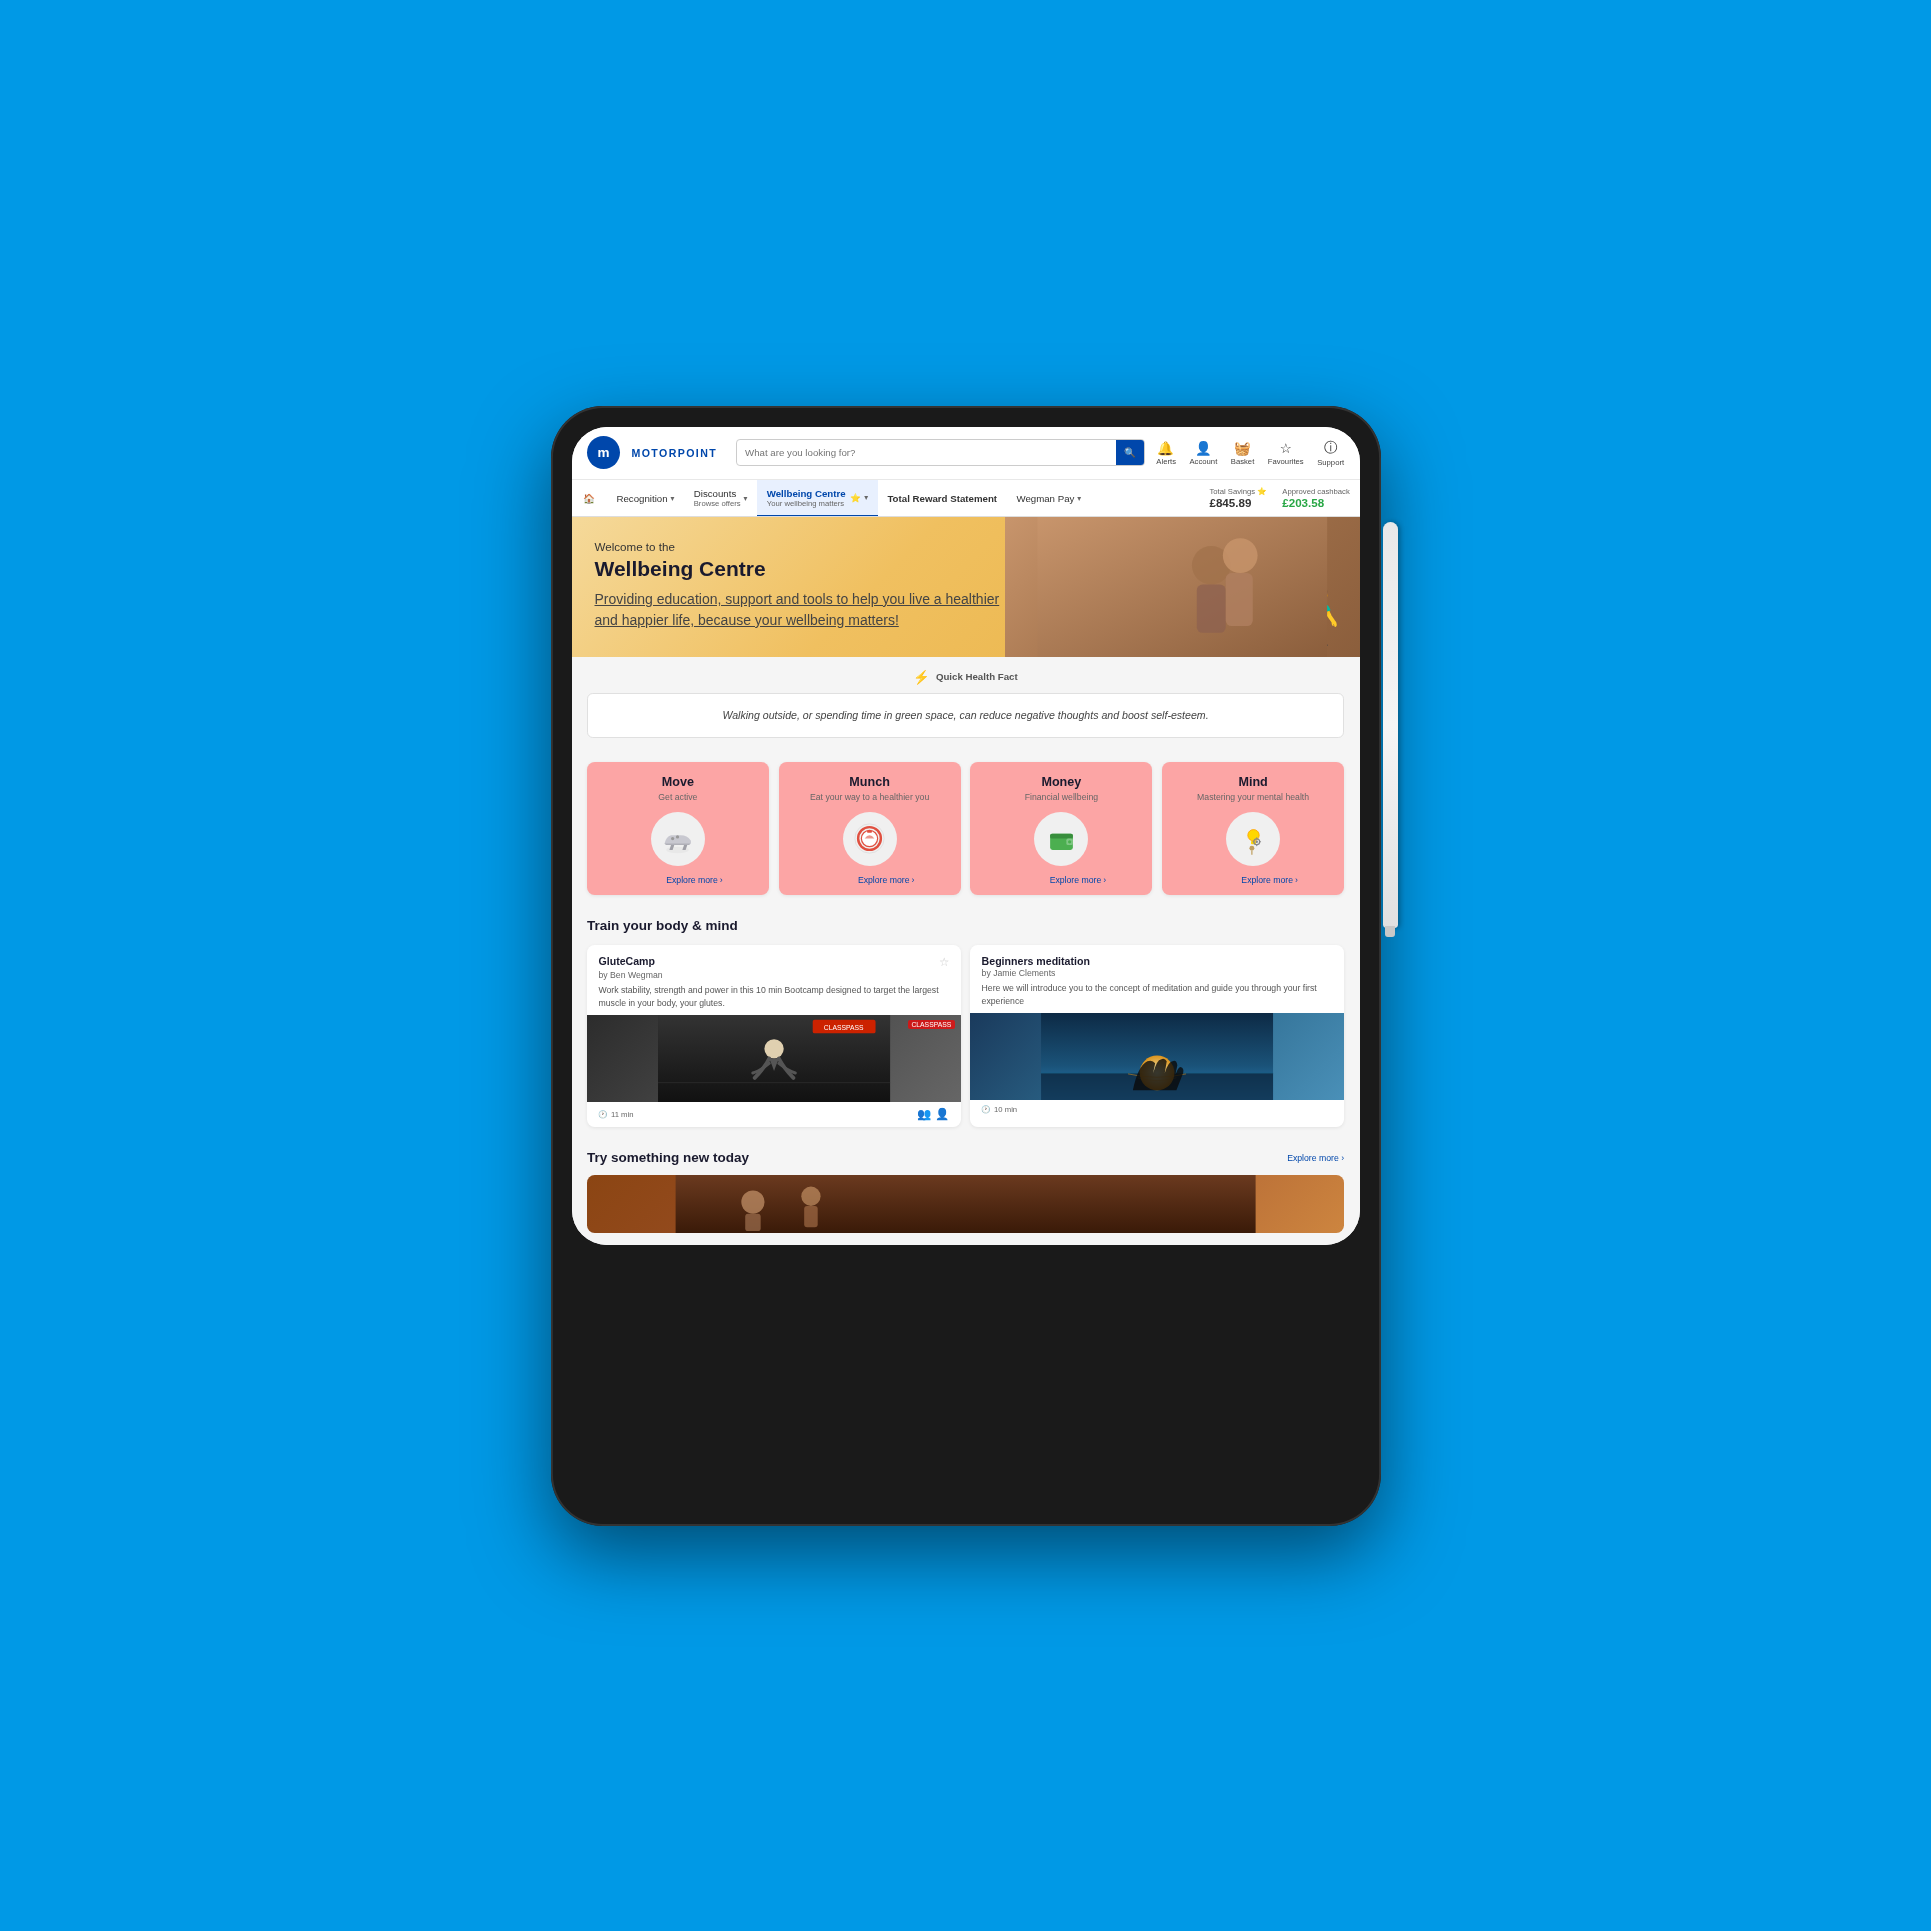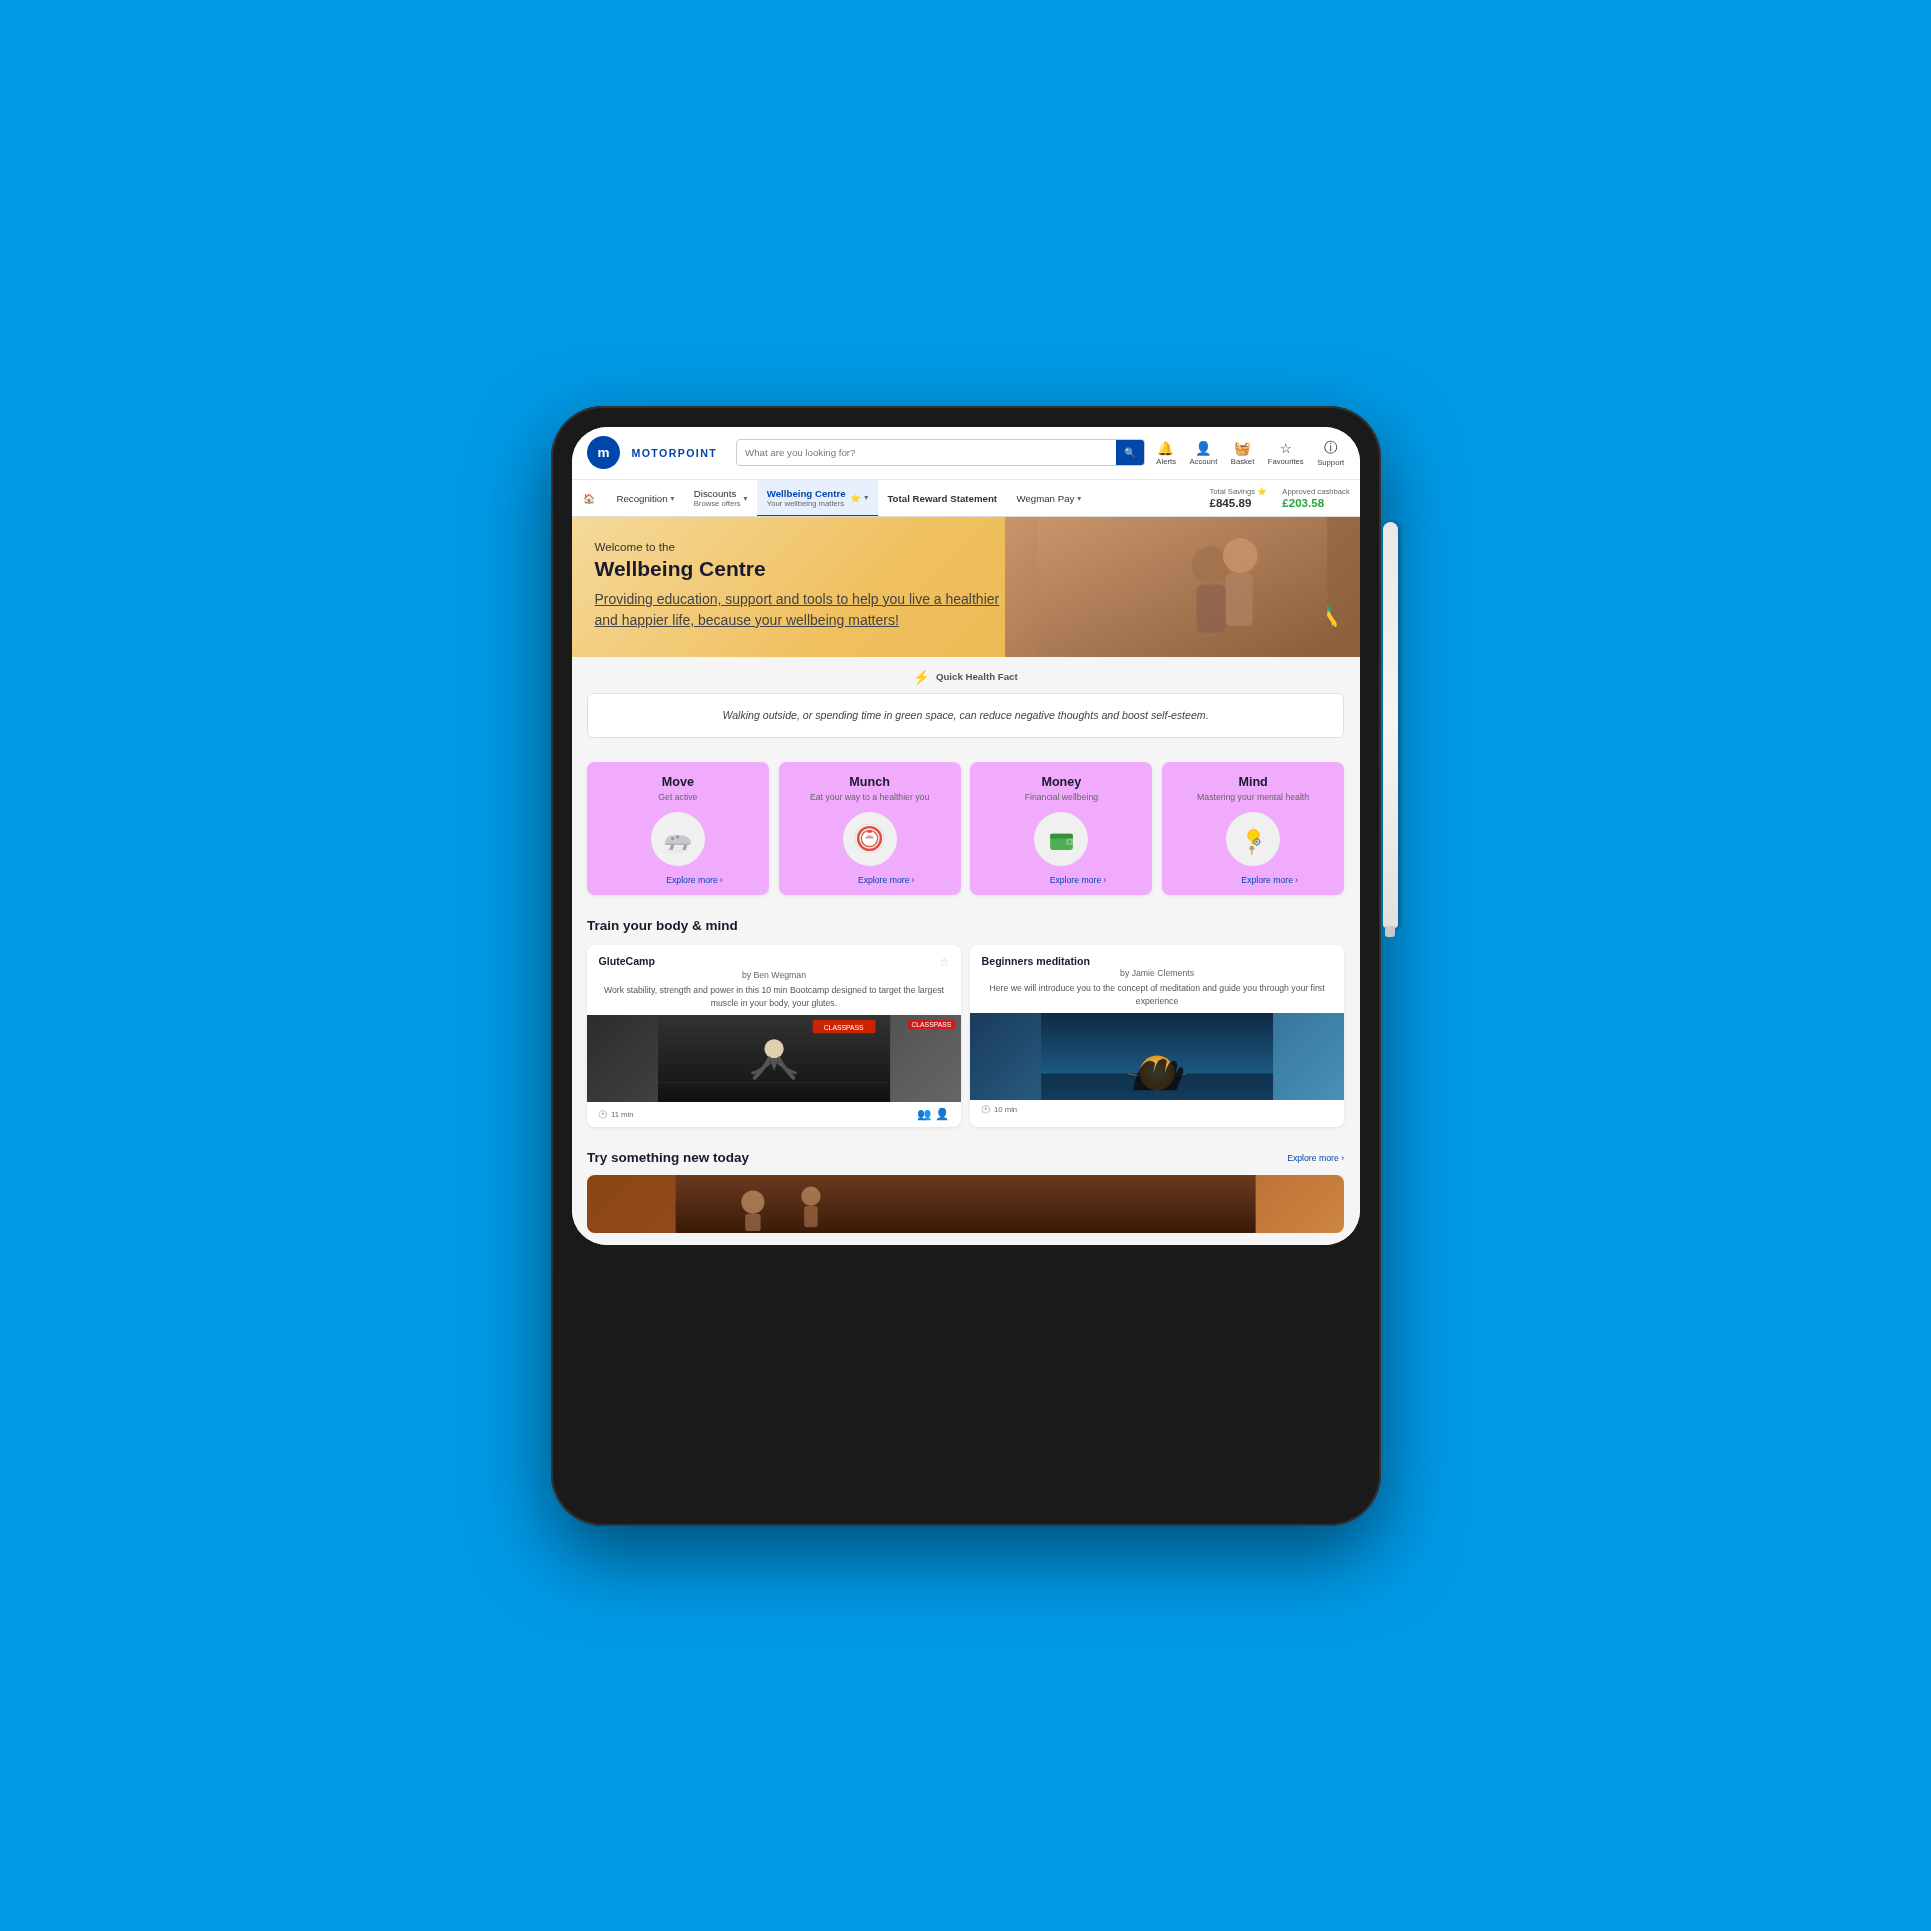--- a/index.html
+++ b/index.html
@@ -330,21 +330,21 @@
       padding: 11.6px 15.4px;
     }
 
     .categories-grid {
       display: grid;
       grid-template-columns: repeat(4, 1fr);
       gap: 9.7px;
     }
 
     .category-card {
-      background: #f0abfc;
+      background: #fca5a5;
       border-radius: 7.7px;
       padding: 13.5px 9.7px 9.7px;
       display: flex;
       flex-direction: column;
       align-items: center;
       box-shadow: 0 1px 3.9px rgba(0,0,0,0.08);
       cursor: pointer;
     }
 
     .cat-title {
@@ -393,21 +393,20 @@
       font-size: 13.5px;
       font-weight: 700;
       color: #1a1a2e;
       margin-bottom: 11.6px;
     }
 
     .training-grid {
       display: grid;
       grid-template-columns: 1fr 1fr;
       gap: 9px;
-      text-align: center;
     }
 
     .training-card {
       background: #fff;
       border-radius: 7.7px;
       overflow: hidden;
       box-shadow: 0 1px 3.9px rgba(0,0,0,0.08);
       cursor: pointer;
     }
 

